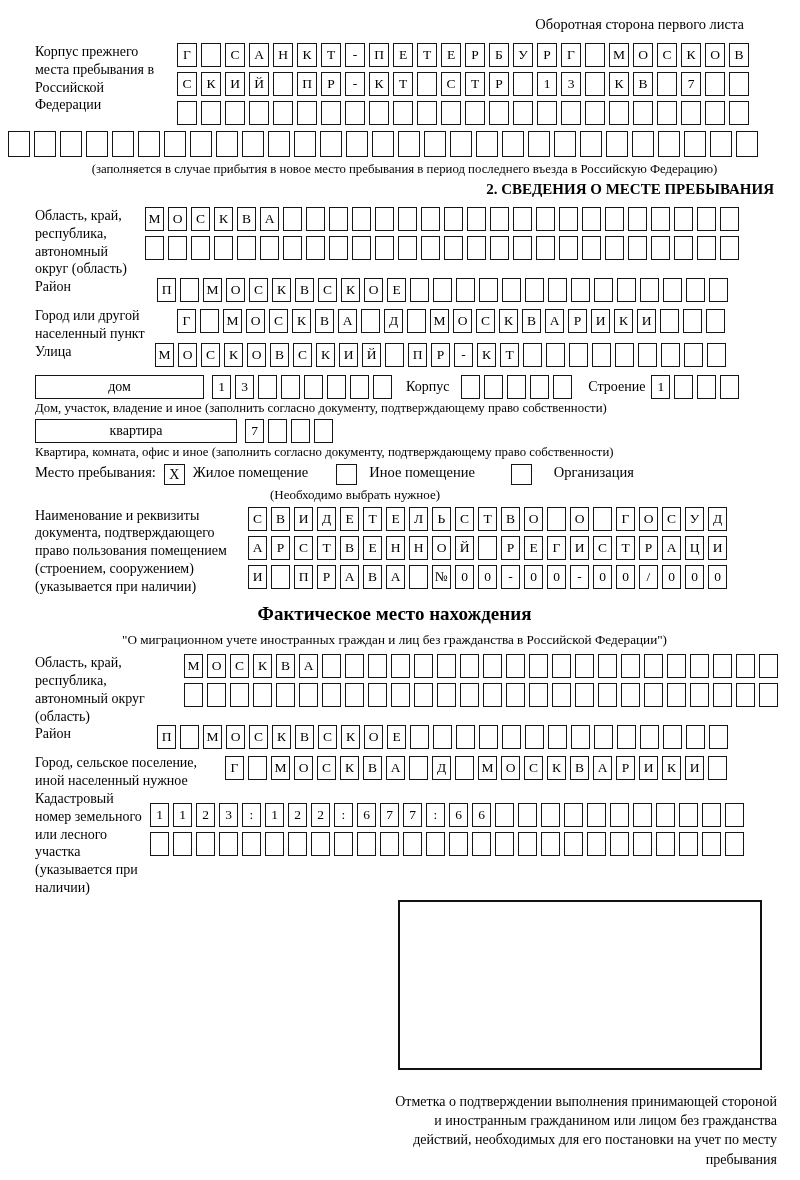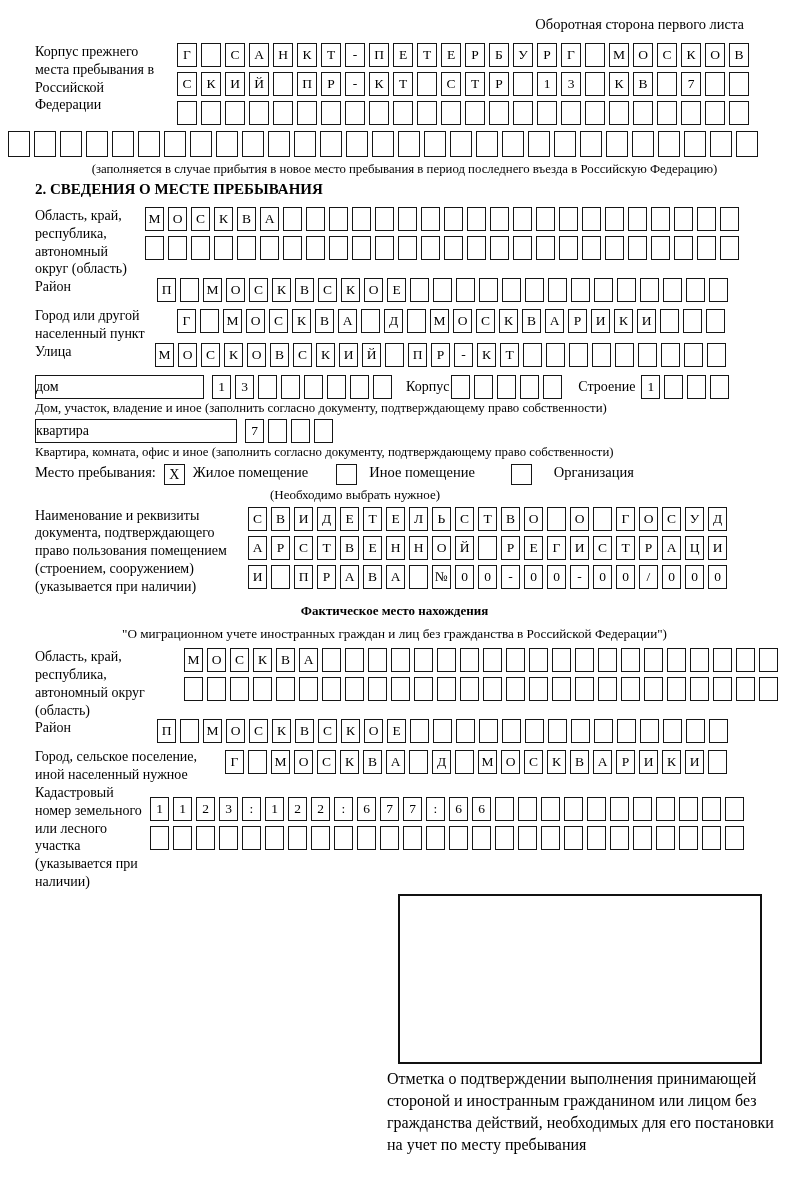--- a/index.html
+++ b/index.html
@@ -18,35 +18,35 @@
   .cellbox {
     display:inline-flex; flex:none; align-items:center; justify-content:center;
     width:17px; height:22px; border:1.6px solid #161616;
     font-size:13.5px; background:#fff;
   }
   .cellbox.md { width:18px; }
   .cellbox.lg { width:20px; height:24px; }
   .sec1 { margin-top:10px; }
   .fullrow { margin-left:-27px; margin-top:1px; }
   .note { font-size:12.8px; text-align:center; margin:1px 0 3px 0; }
-  .h2 { font-weight:bold; font-size:15px; text-align:left; margin:4px 0 9px 0; }
+  .h2 { font-weight:bold; font-size:15px; text-align:right; margin:4px 0 9px 0; }
   .inline-row { display:flex; align-items:center; margin:3px 0 2px 0; }
-  .widebox { flex:none; height:22px; border:1.6px solid #161616; text-align:left;
+  .widebox { flex:none; height:22px; border:1.6px solid #161616; text-align:center;
              font-size:14px; line-height:22px; background:#fff; }
   .wb167{width:167px;} .wb200{width:200px;}
   .ilabel { font-size:14px; flex:none; }
   .stay-row { display:flex; align-items:flex-start; font-size:14.5px; margin:4px 0 2px 0; }
   .chk { flex:none; width:19px; height:19px; border:1.6px solid #161616; text-align:center;
          font-size:14px; line-height:19px; background:#fff; }
   .stay-note { font-size:13px; margin-left:205px; width:230px; text-align:center; margin-bottom:4px; }
   .center-note { font-size:13.2px; text-align:center; margin:0 20px 1px 0; }
-  .fact-title { font-weight:bold; font-size:13px; text-align:center; margin:8px 20px 7px 0; }
+  .fact-title { font-weight:bold; font-size:19px; text-align:center; margin:8px 20px 7px 0; }
   .cad-rows { margin-top:13px; }
   .stamp-box { margin-left:363px; width:364px; height:170px; border:2px solid #111; margin-top:3px; box-sizing:border-box; }
-  .stamp-caption { margin-left:352px; width:390px; text-align:left; font-size:16px; line-height:1.38; margin-top:4px; }
+  .stamp-caption { margin-left:352px; width:390px; text-align:right; font-size:14px; line-height:1.38; margin-top:22px; }
   .mt2{margin-top:2px;}
 </style>
 </head>
 <body>
 
 <div class="page">
 
   <div class="header-note">Оборотная сторона первого листа</div>
 
   <section class="sec1">
@@ -328,21 +328,21 @@
     <span class="boxrow" style="margin:0 0 0 8px;">
         <span class="cellbox">1</span>
         <span class="cellbox">3</span>
         <span class="cellbox"></span>
         <span class="cellbox"></span>
         <span class="cellbox"></span>
         <span class="cellbox"></span>
         <span class="cellbox"></span>
         <span class="cellbox"></span>
       </span>
-    <span class="ilabel" style="margin:0 2px 0 14px;">Корпус</span>
+    <span class="ilabel" style="margin:0 12px 0 14px;">Корпус</span>
     <span class="boxrow" style="margin:0;">
         <span class="cellbox"></span>
         <span class="cellbox"></span>
         <span class="cellbox"></span>
         <span class="cellbox"></span>
         <span class="cellbox"></span>
       </span>
     <span class="ilabel" style="margin:0 6px 0 16px;">Строение</span>
     <span class="boxrow" style="margin:0;">
         <span class="cellbox">1</span>

